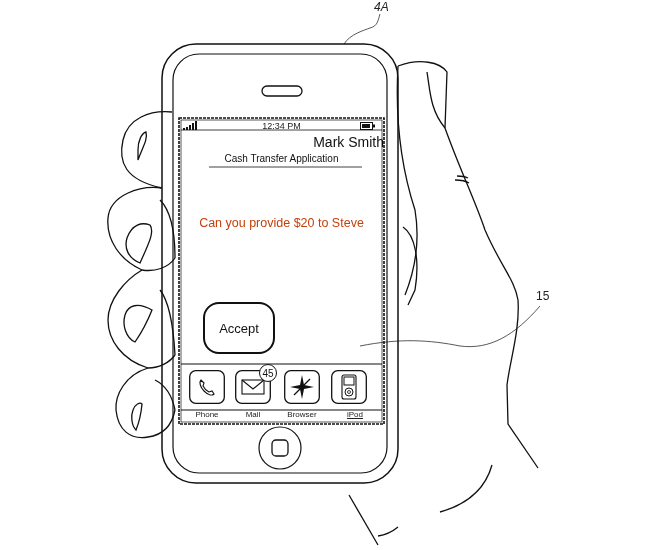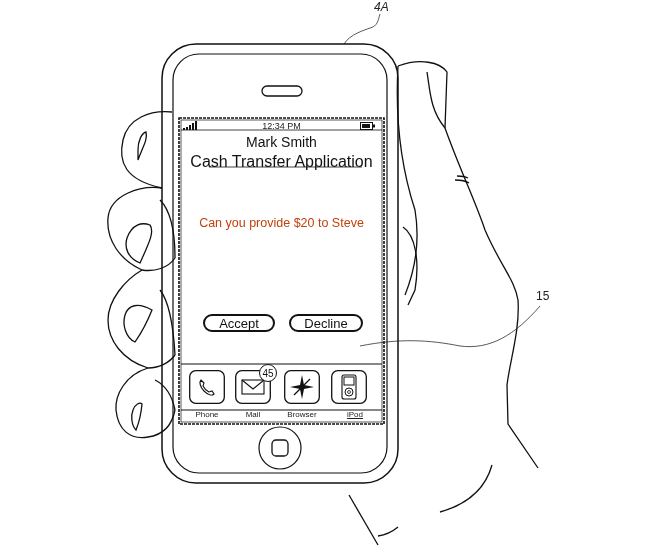--- a/index.html
+++ b/index.html
@@ -2,24 +2,24 @@
 <html><head>
 <meta charset="utf-8">
 <style>
   html, body { margin:0; padding:0; background:#ffffff; }
   body { width:660px; height:550px; position:relative; overflow:hidden; font-family:"Liberation Sans", sans-serif; color:#111; }
   svg.drawing { position:absolute; left:0; top:0; }
   .abs { position:absolute; }
   .ref-label { font-size:12px; color:#222; }
   .screen { position:absolute; left:179px; top:118px; width:205px; height:306px; }
   .status-time { position:absolute; left:0; width:205px; top:3px; text-align:center; font-size:9px; color:#222; }
-  .title1 { position:absolute; left:0; width:205px; top:16px; text-align:center; font-size:14px; color:#111; }
-  .title2 { position:absolute; left:0; width:205px; top:35px; text-align:center; font-size:16px; color:#111; }
+  .title1 { position:absolute; left:0; width:205px; top:16px; text-align:right; font-size:14px; color:#111; }
+  .title2 { position:absolute; left:0; width:205px; top:35px; text-align:center; font-size:10px; color:#111; }
   .msg { position:absolute; left:0; width:205px; top:97px; text-align:center; font-size:12.5px; line-height:16px; color:#c2410c; }
-  .btn { position:absolute; top:196px; height:18px; border:2px solid #111; border-radius:16px; background:#fff; font-size:13px; display:flex; align-items:center; justify-content:center; box-sizing:border-box; color:#111; cursor:pointer; }
+  .btn { position:absolute; top:184px; height:52px; border:2px solid #111; border-radius:16px; background:#fff; font-size:13px; display:flex; align-items:center; justify-content:center; box-sizing:border-box; color:#111; cursor:pointer; }
   .dock-label { position:absolute; top:292px; font-size:8px; color:#222; text-align:center; width:40px; }
   .badge { position:absolute; width:18px; height:18px; border:1px solid #111; border-radius:50%; background:#fff; font-size:10px; display:flex; align-items:center; justify-content:center; box-sizing:border-box; }
 </style>
 </head>
 <body>
 
 <svg class="drawing" width="660" height="550" viewBox="0 0 660 550">
   <g fill="none" stroke="#111" stroke-width="1.3">
 
     <path d="M398 66 C420 58 440 62 447 72 L445 128 C460 170 475 200 485 230 C500 265 515 280 518 300 C520 330 510 360 507 385 L508 424 L538 468"></path>
@@ -87,21 +87,20 @@
   </svg>
 
   <div class="title1">Mark Smith</div>
   <div class="title2">Cash Transfer Application</div>
 
   <div class="msg">
     <div>Can you provide $20 to Steve</div>
   </div>
 
   <div class="btn" style="left:24px; width:72px;">Accept</div>
-  <div class="btn" style="left:110px; width:74px;">Decline</div>
 
   <div class="abs" style="left:10px; top:252px; width:36px; height:34px;">
     <svg width="36" height="34">
       <rect x="0.7" y="0.7" width="34.6" height="32.6" rx="6" fill="none" stroke="#111" stroke-width="1.3"></rect>
       <path d="M12 10 C10 12 11 17 15 21 C19 25 23 26 25 24 L23 21 L20 22 C18 21 15 18 14 16 L15 13 Z" fill="none" stroke="#111" stroke-width="1.1"></path>
     </svg>
   </div>
   <div class="abs" style="left:56px; top:252px; width:36px; height:34px;">
     <svg width="36" height="34">
       <rect x="0.7" y="0.7" width="34.6" height="32.6" rx="6" fill="none" stroke="#111" stroke-width="1.3"></rect>

